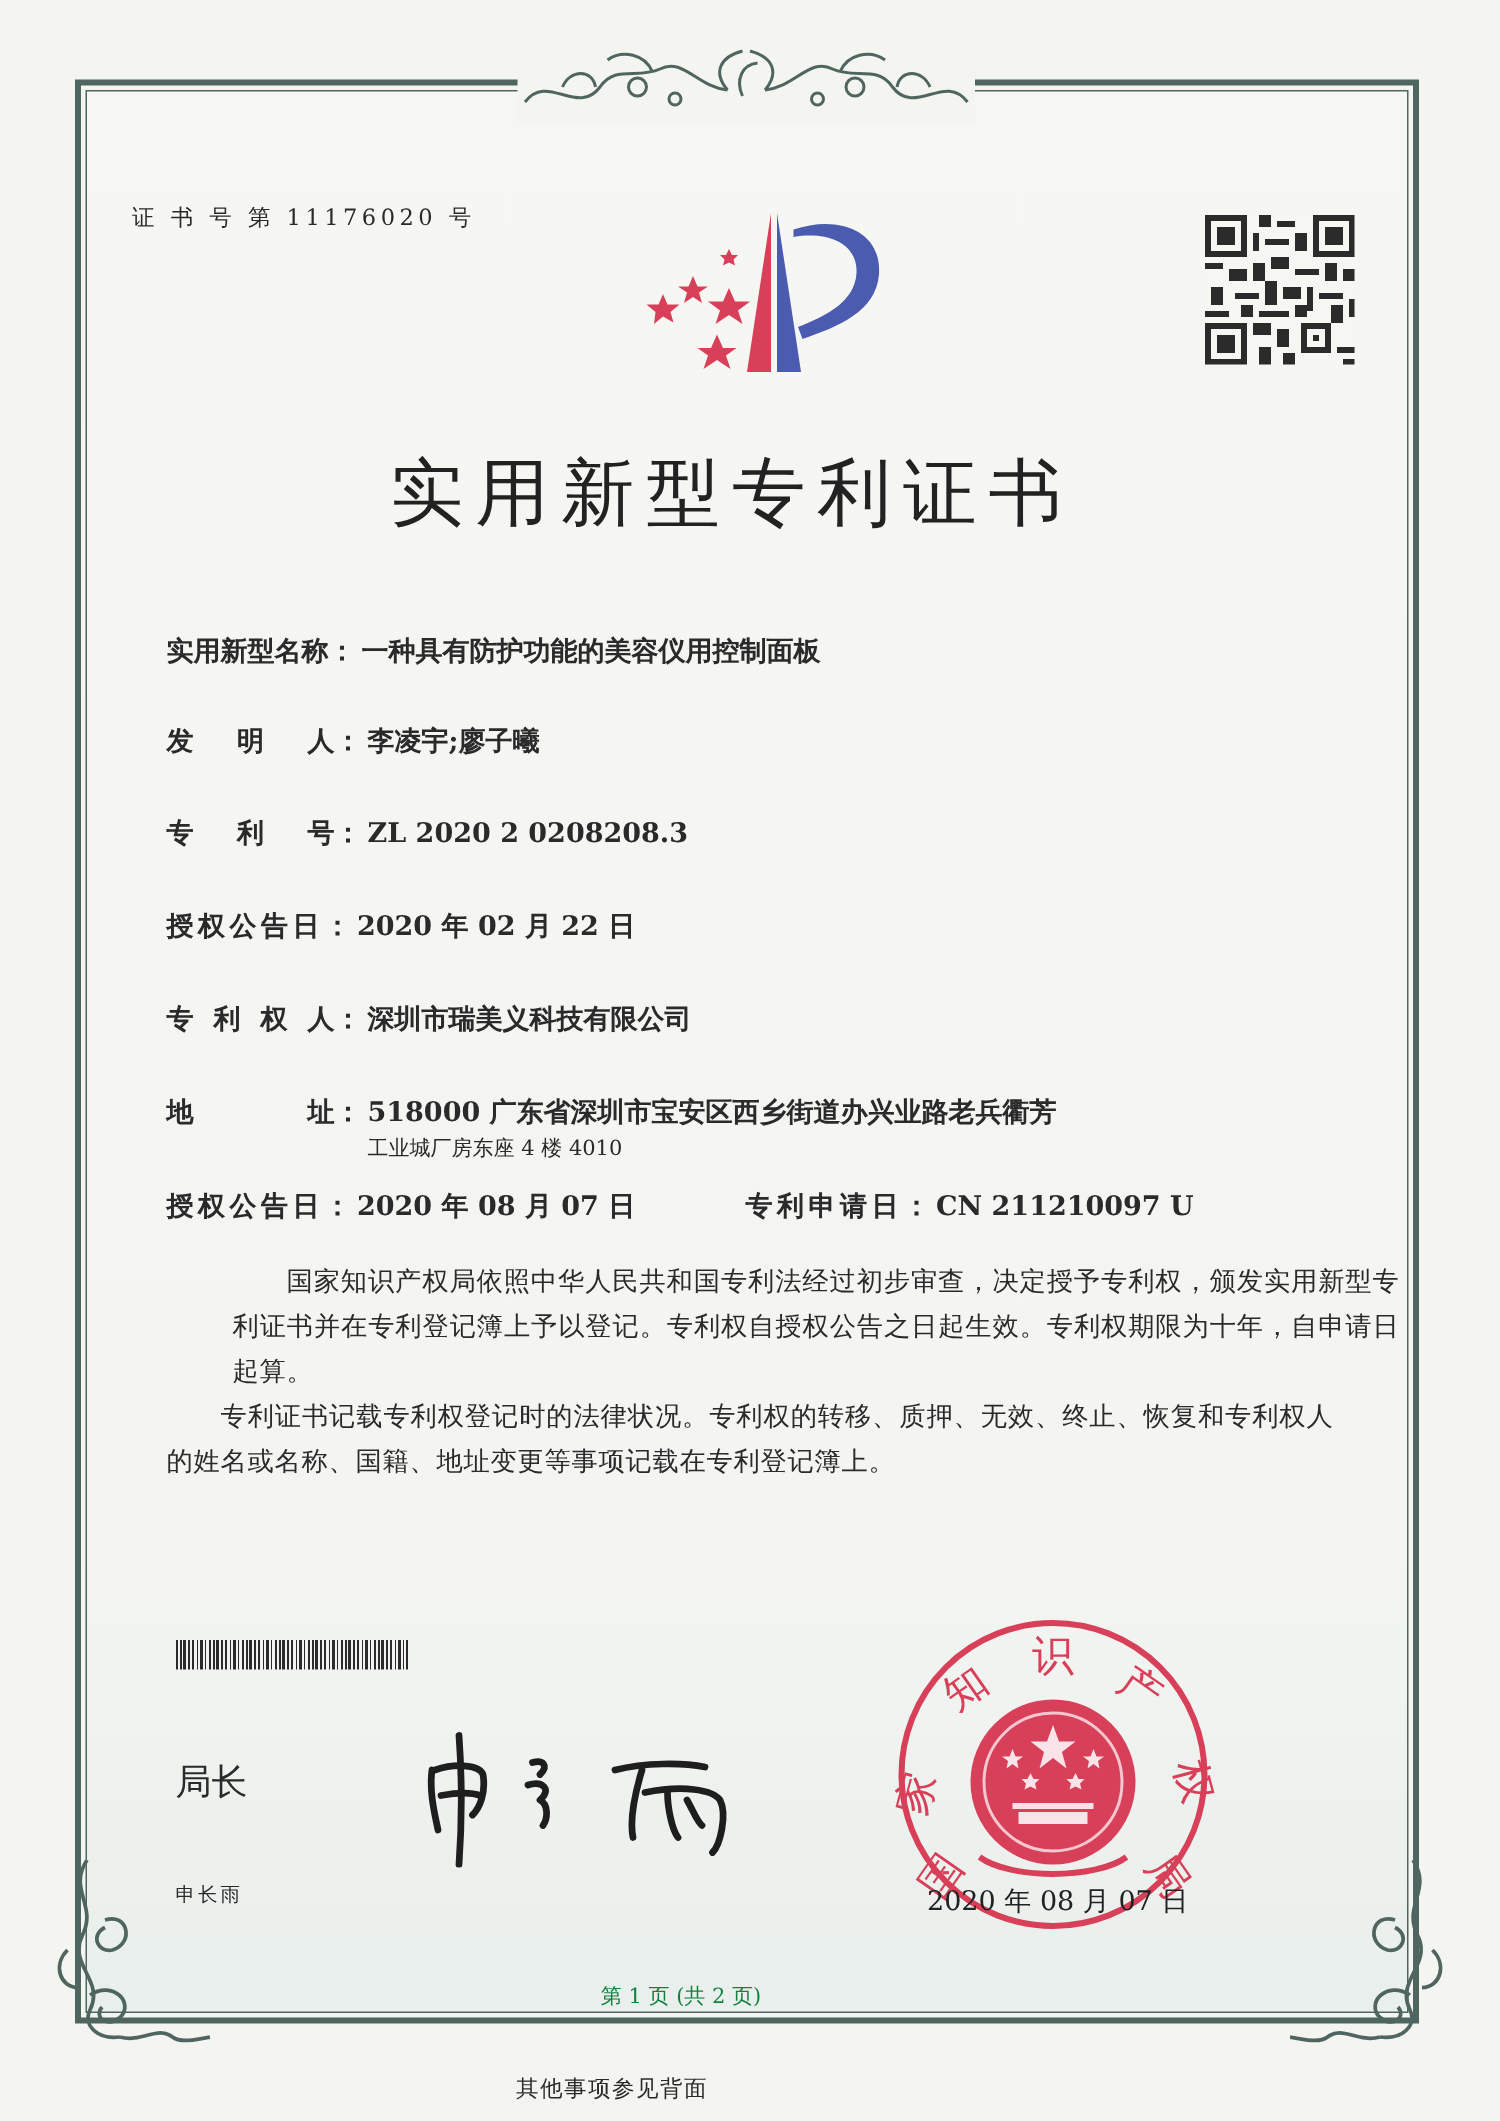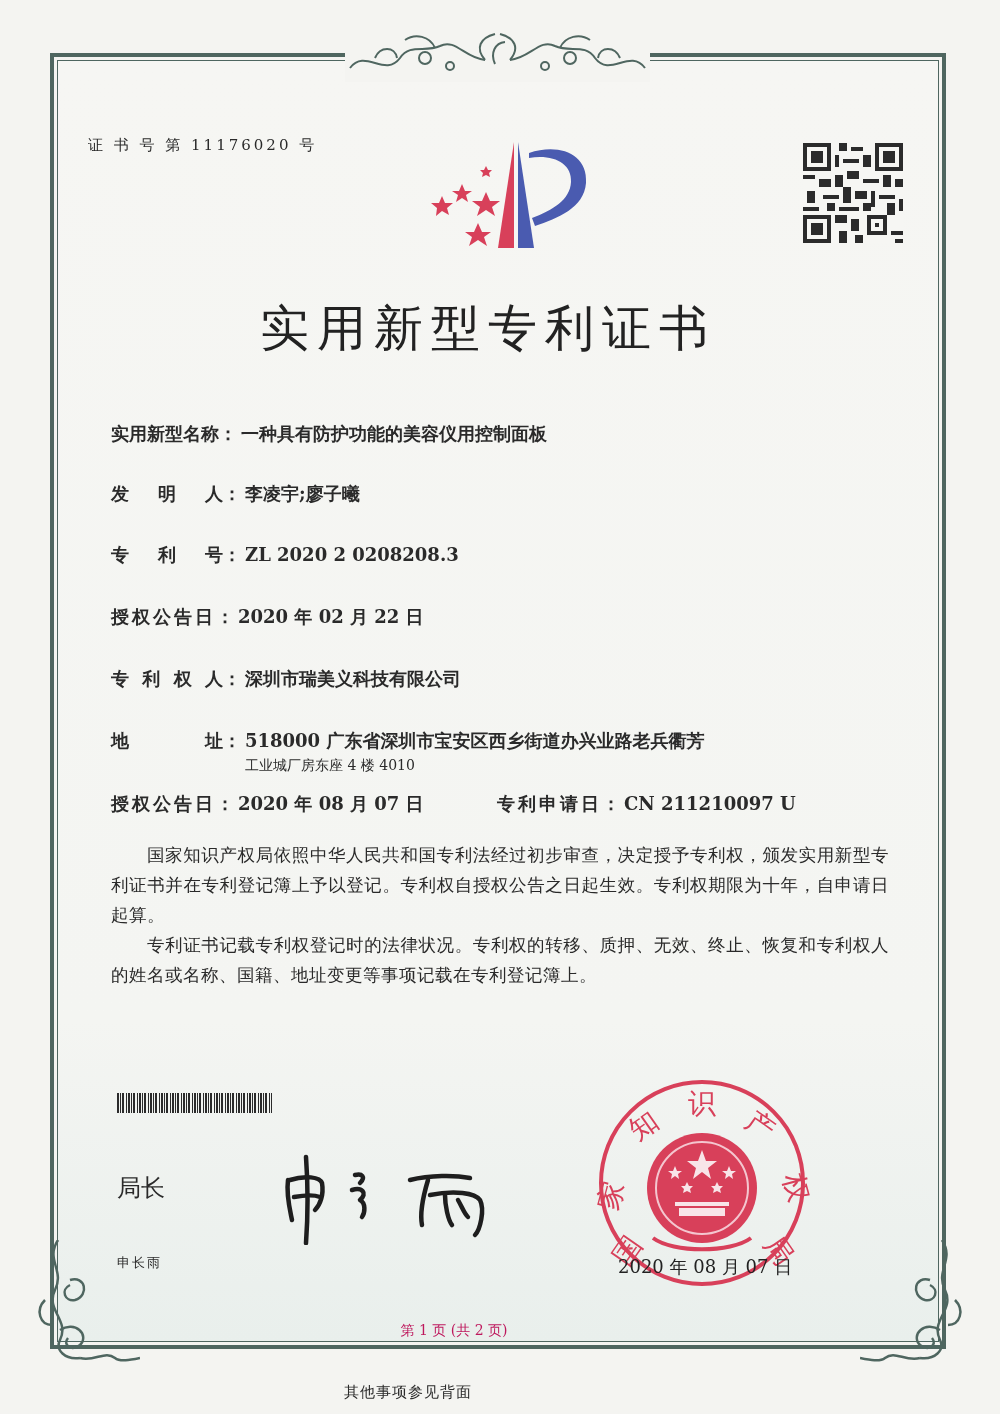--- a/index.html
+++ b/index.html
@@ -47,21 +47,21 @@
   .para {
     position:absolute; left:111px; width:778px; font-size:17.5px; line-height:30px;
     text-indent:36px; letter-spacing:0.5px; text-align:justify;
   }
   .barcode { position:absolute; left:117px; top:1093px; width:155px; height:20px; }
   .director-title { position:absolute; left:117px; top:1172px; font-size:24px; font-family:Liberation Sans, sans-serif; }
   .director-name { position:absolute; left:117px; top:1210px; font-size:13px; font-family:"DejaVu Sans","Liberation Sans",sans-serif; letter-spacing:2px;margin-top:44px;}
   .signature { position:absolute; left:280px; top:1145px; width:220px; height:100px; }
   .seal { position:absolute; left:593px; top:1078px; width:218px; height:210px; }
   .seal-date { position:absolute; left:618px; top:1255px; font-size:18px; color:#222; }
-  .page-no { position:absolute; left:0; width:908px; text-align:center; top:1322px; font-size:14px; color:#be185d; }
+  .page-no { position:absolute; left:0; width:908px; text-align:center; top:1322px; font-size:14px; color:#15803d; }
   .footer { position:absolute; left:0; width:816px; text-align:center; top:1383px; font-size:15px; color:#2a2a2a; letter-spacing:1px;}
 </style>
 </head>
 <body>
 
 <div class="frame-outer"></div>
 <div class="frame-inner"></div>
 
 <div class="ornament-top">
   <svg viewBox="0 0 305 54" fill="none" stroke="#4f6660" stroke-width="2">
@@ -205,21 +205,21 @@
 </div>
 <div class="addr2" style="top:757px;">工业城厂房东座 4 楼 4010</div>
 
 <div class="field" style="top:792px;">
   <span class="lbl" style="letter-spacing:3px;">授权公告日</span><span class="colon">：</span><span class="val">2020 年 08 月 07 日</span>
 </div>
 <div class="field" style="top:792px; left:497px;">
   <span class="lbl" style="letter-spacing:3px;">专利申请日</span><span class="colon">：</span><span class="val">CN 211210097 U</span>
 </div>
 
-<div class="para" style="top:840px;">国家知识产权局依照中华人民共和国专利法经过初步审查，决定授予专利权，颁发实用新型专利证书并在专利登记簿上予以登记。专利权自授权公告之日起生效。专利权期限为十年，自申请日起算。</div>
+<div class="para" style="top:840px;margin-left:44px;">国家知识产权局依照中华人民共和国专利法经过初步审查，决定授予专利权，颁发实用新型专利证书并在专利登记簿上予以登记。专利权自授权公告之日起生效。专利权期限为十年，自申请日起算。</div>
 <div class="para" style="top:930px;">专利证书记载专利权登记时的法律状况。专利权的转移、质押、无效、终止、恢复和专利权人的姓名或名称、国籍、地址变更等事项记载在专利登记簿上。</div>
 
 <div class="barcode">
   <svg viewBox="0 0 155 20" preserveAspectRatio="none" shape-rendering="crispEdges">
     <g fill="#2b2b2b">
       <rect x="0" width="1.5" height="20"></rect>
         <rect x="3" width="1" height="20"></rect>
         <rect x="5" width="2" height="20"></rect>
         <rect x="8.5" width="1" height="20"></rect>
         <rect x="11" width="1.5" height="20"></rect>

